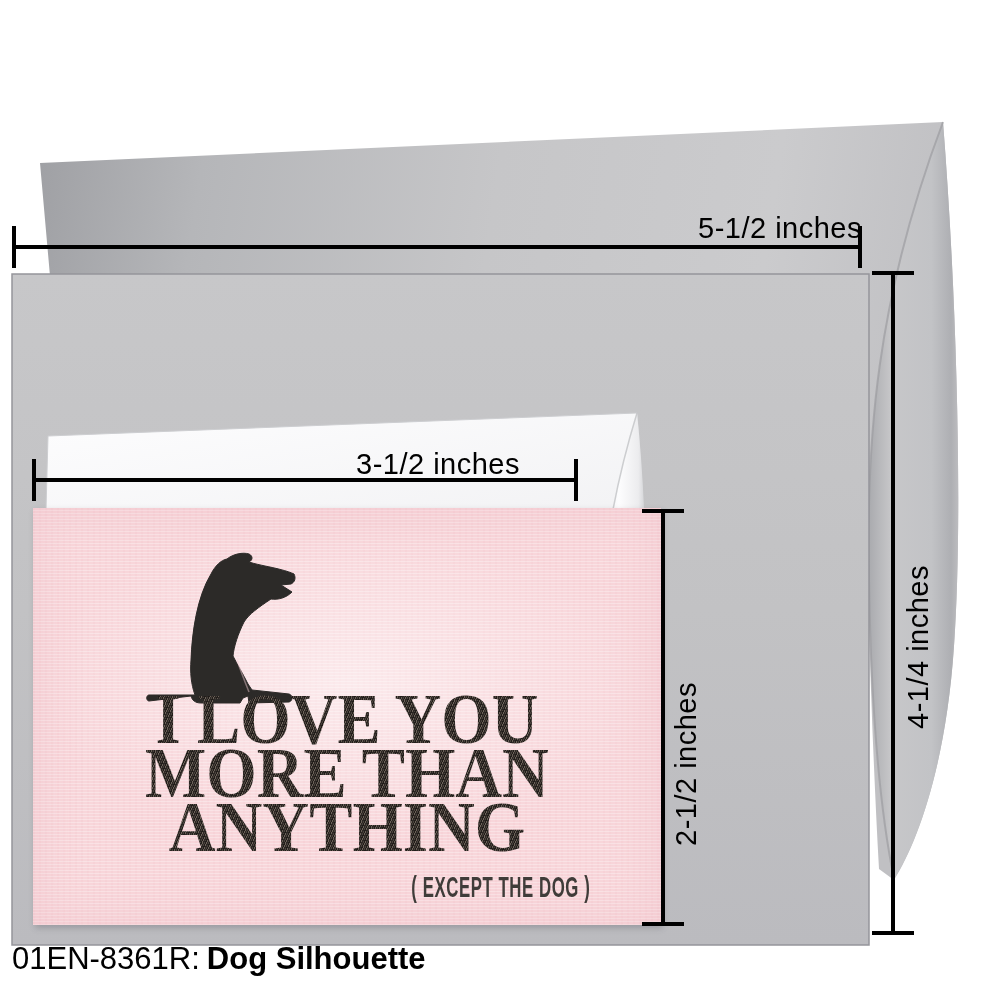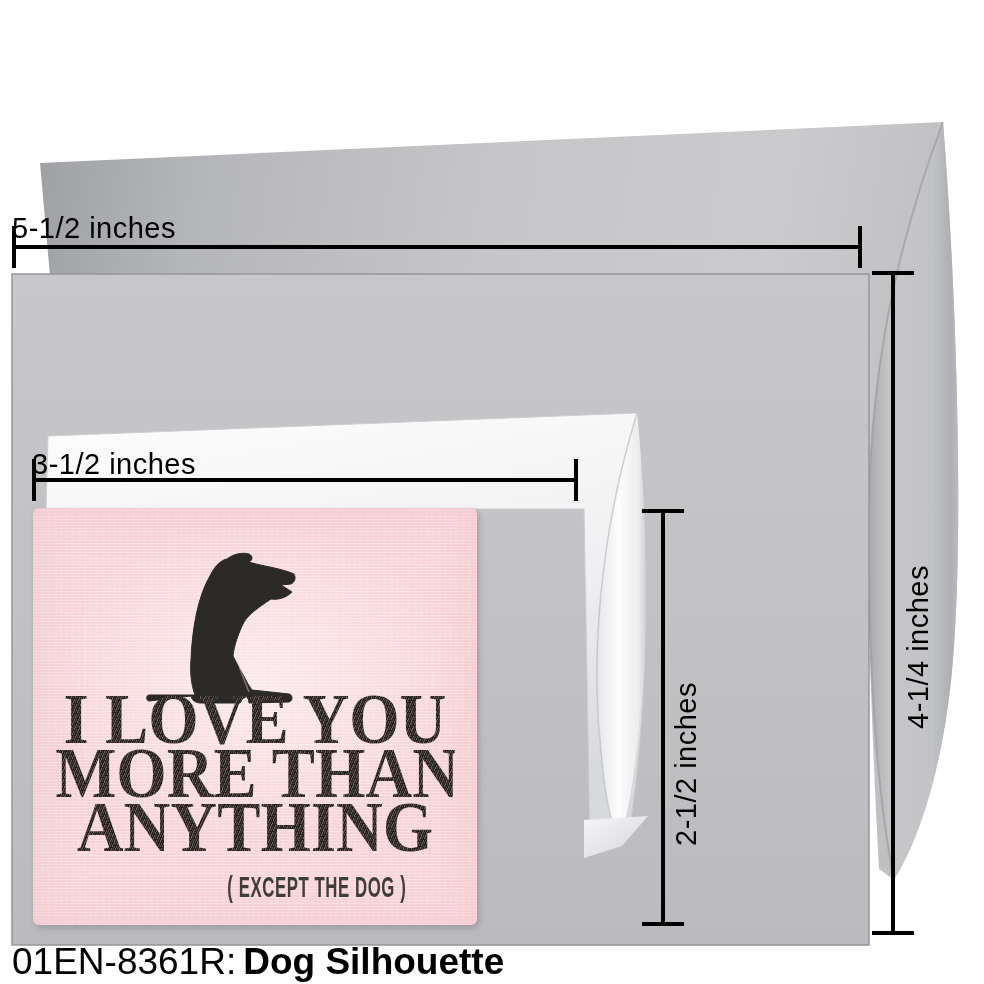--- a/index.html
+++ b/index.html
@@ -15,41 +15,40 @@
   
   .dim-h{position:absolute;height:4px;background:#000;z-index:5;}
   .dim-h::before,.dim-h::after{content:"";position:absolute;width:4px;height:42px;top:-19px;background:#000;}
   .dim-h::before{left:0;}
   .dim-h::after{right:0;}
   .dim-v{position:absolute;width:4px;background:#000;z-index:5;}
   .dim-v::before,.dim-v::after{content:"";position:absolute;height:4px;width:42px;left:-19px;background:#000;}
   .dim-v::before{top:0;}
   .dim-v::after{bottom:0;}
   .dim-label-h{
-    position:absolute;z-index:6;text-align:left;
+    position:absolute;z-index:6;text-align:right;
     font-size:29px;color:#000;letter-spacing:0.5px;
   }
   .dim-label-v{
     position:absolute;z-index:6;display:flex;align-items:center;justify-content:center;width:42px;
   }
   .dim-label-v span{
     writing-mode:vertical-rl;transform:rotate(180deg);
     font-size:29px;color:#000;letter-spacing:0.5px;white-space:nowrap;
   }
 
   
   .card{
-    position:absolute;left:33px;top:508px;width:444px;height:417px;z-index:4;
+    position:absolute;left:33px;top:508px;width:628px;height:417px;z-index:4;
     background-color:#f8d6da;
     background-image:
       radial-gradient(ellipse 70% 55% at 50% 42%, rgba(255,255,255,0.50), rgba(255,255,255,0) 70%),
       repeating-linear-gradient(0deg, rgba(255,255,255,0.30) 0 1px, rgba(255,255,255,0) 1px 3px),
       repeating-linear-gradient(90deg, rgba(244,198,205,0.25) 0 2px, rgba(255,255,255,0) 2px 6px);
     box-shadow: inset 0 0 46px rgba(233,178,188,0.35), 2px 3px 6px rgba(70,70,80,0.28);
-    border-radius: 6px;
   }
   .dog{position:absolute;left:112px;top:44px;width:152px;height:152px;}
   .card-text{position:absolute;left:0;top:184px;width:100%;text-align:center;transform:scaleX(0.90);transform-origin:50% 0;}
   .card-title{
     font-family:"Liberation Serif","DejaVu Serif",serif;
     font-weight:bold;font-size:72px;line-height:54px;
     color:#2b2623;white-space:nowrap;
   }
   @supports (-webkit-background-clip: text){
     .card-title{
@@ -61,21 +60,21 @@
       -webkit-background-clip:text;background-clip:text;color:transparent;
     }
   }
   .card-tagline{position:absolute;left:0;top:362px;width:100%;text-align:right;}
   .card-tagline span{
     display:inline-block;transform:scaleX(0.56);transform-origin:50% 50%;
     font-weight:bold;font-size:30px;letter-spacing:1px;color:#3f3c39;white-space:nowrap;
   }
 
   
-  .caption{position:absolute;left:12px;top:941px;z-index:6;font-size:37px;color:#000;}
+  .caption{position:absolute;left:12px;top:941px;z-index:6;font-size:31px;color:#000;}
   .caption .code{font-weight:normal;}
   .caption .title{font-weight:bold;margin-left:7px;}
 </style>
 </head>
 <body>
 
 <div class="scene">
 
   <svg class="env" width="984" height="984" viewBox="0 0 984 984">
     <defs>

